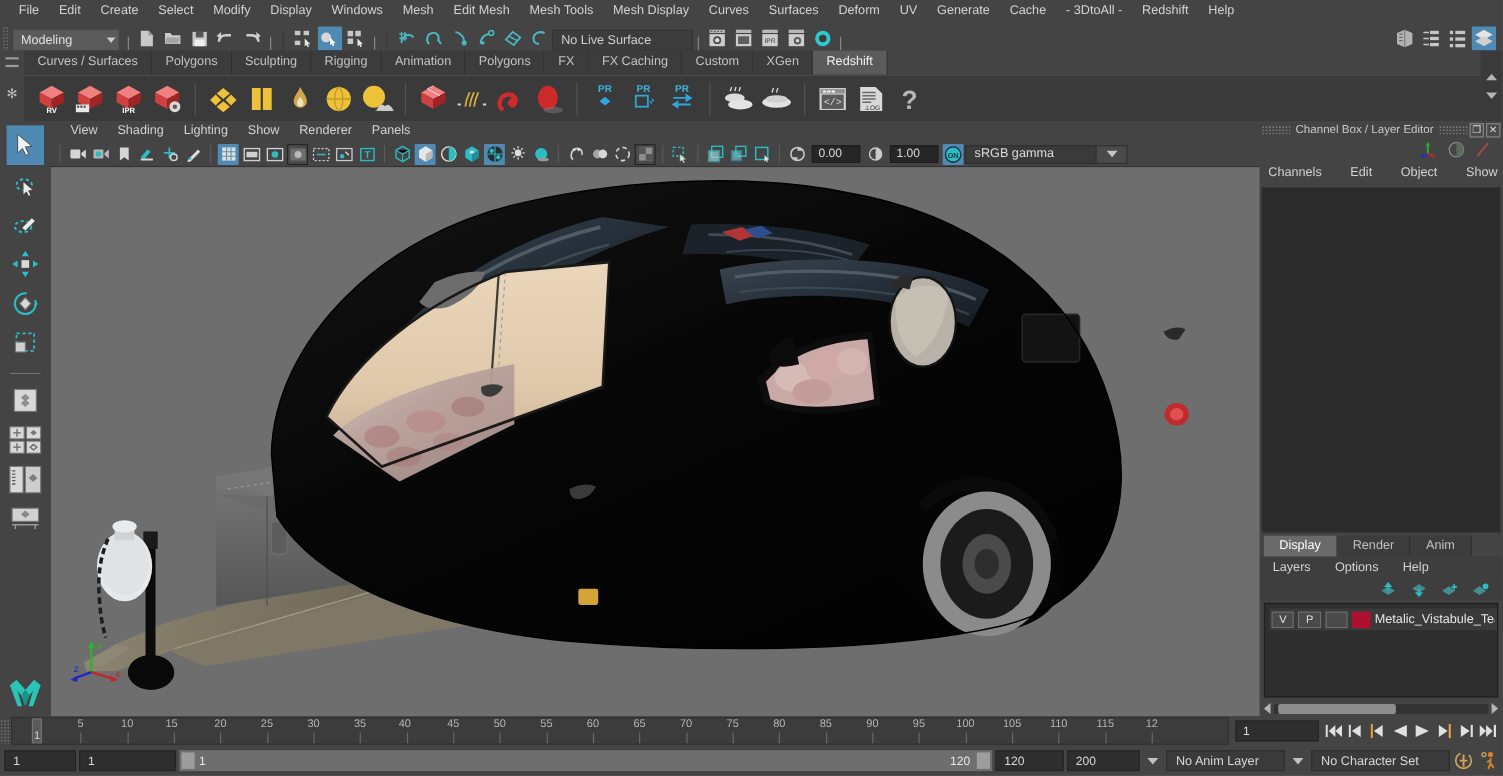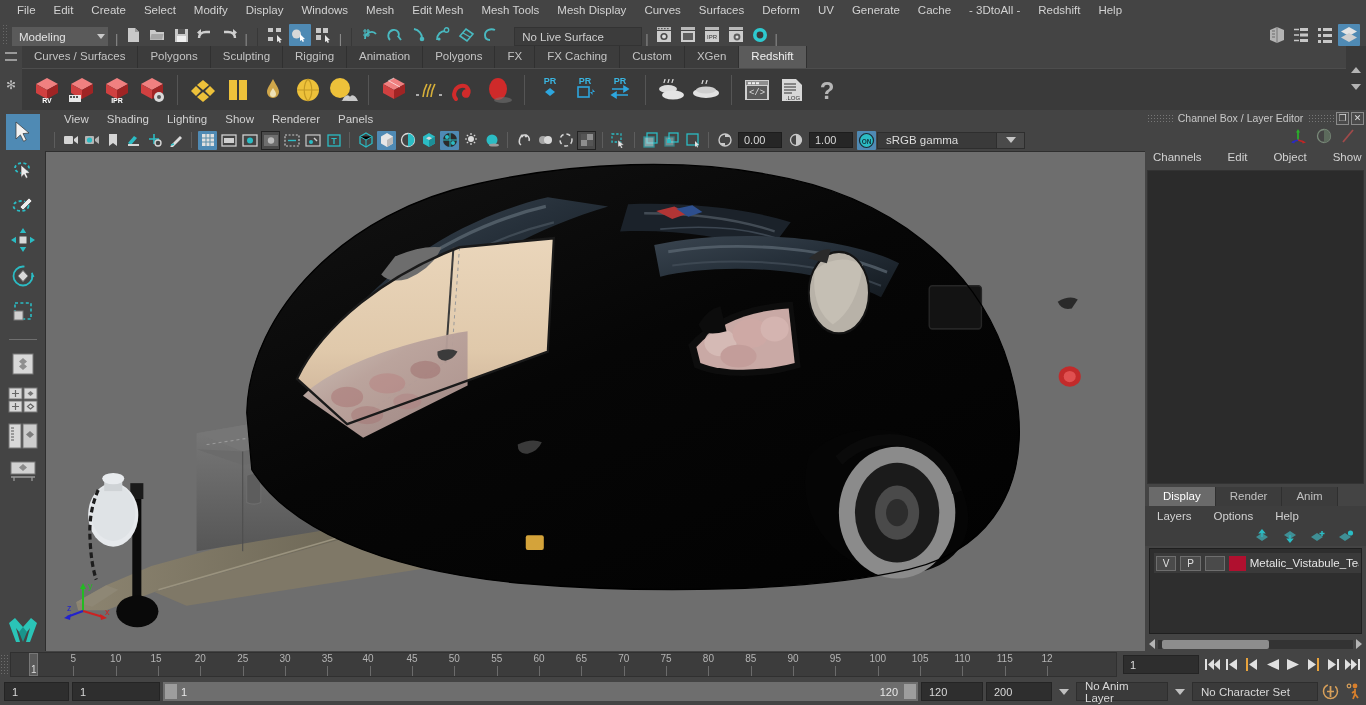--- a/index.html
+++ b/index.html
@@ -41,21 +41,21 @@
   .modesel .cv { width: 0; height: 0; border-left: 4px solid transparent;
      border-right: 4px solid transparent; border-top: 5px solid #c9c9c9; }
   .sep-v { width: 1px; height: 18px; background: #383838; margin: 0 6px; }
   .bracket { color: #8a8a8a; font-size: 13px; padding: 0 3px; }
   .ticon { width: 22px; height: 22px; display: inline-flex; align-items: center;
     justify-content: center; margin: 0 1px; }
   .ticon.active { background: #4f8ab4; border-radius: 1px; }
   .livesurf {
     height: 19px; min-width: 128px; background: #3c3c3c; color: #cfcfcf;
     font-size: 11.5px; display: flex; align-items: center; padding: 0 7px;
-    margin-left: 12px; border: 1px solid #333;
+    margin-left: 0; border: 1px solid #333;
   }
   .right-icons { margin-left: auto; display: flex; align-items: center; padding-right: 5px; }
 
   
   .shelfwrap { flex: 0 0 64px; background: #444444; display: flex; }
   .shelf-grip {
     width: 22px; display: flex; flex-direction: column; align-items: center;
     padding-top: 6px; gap: 18px;
   }
   .shelf-grip .hamb { width: 12px; height: 9px; display:flex; flex-direction:column; justify-content:space-between; }
@@ -1267,21 +1267,21 @@
     <span class="rfield" style="width:88px">1</span>
     <div class="rangebar">
       <span class="handle"></span>
       <span class="lv">1</span>
       <span class="rv">120</span>
       <span class="handle"></span>
     </div>
     <span class="rfield" style="width:62px">120</span>
     <span class="rfield" style="width:66px">200</span>
     <span class="dcaret"></span>
-    <span class="dropfield" style="width:92px">No Anim Layer</span>
+    <span class="dropfield" style="width:108px">No Anim Layer</span>
     <span class="dcaret"></span>
     <span class="dropfield" style="width:126px">No Character Set</span>
     <span>
       <svg width="19" height="19" viewBox="0 0 19 19">
           <circle cx="9.5" cy="9.5" r="7" stroke="#d8a05a" stroke-width="1.5" fill="none" stroke-dasharray="30 8"></circle>
           <rect x="8.6" y="4" width="1.8" height="11" fill="#d8a05a"></rect>
           <path d="M6 9.5h7" stroke="#d8a05a" stroke-width="1.5"></path>
         </svg>
     </span>
     <span>

